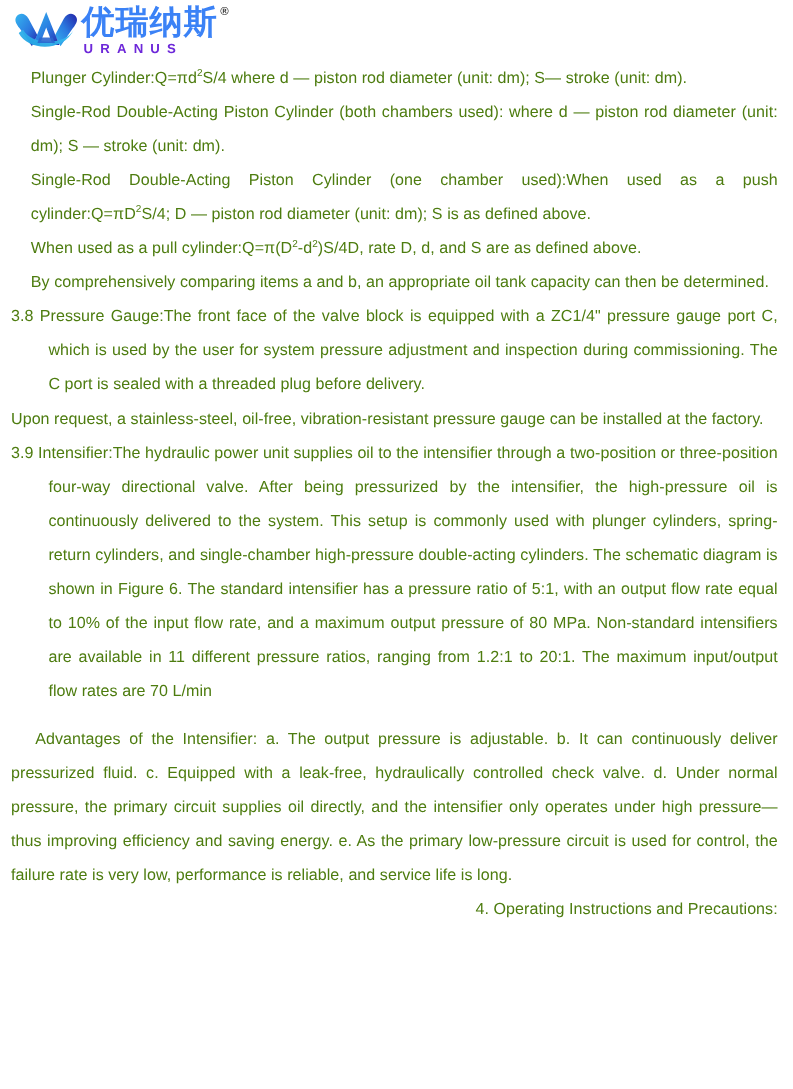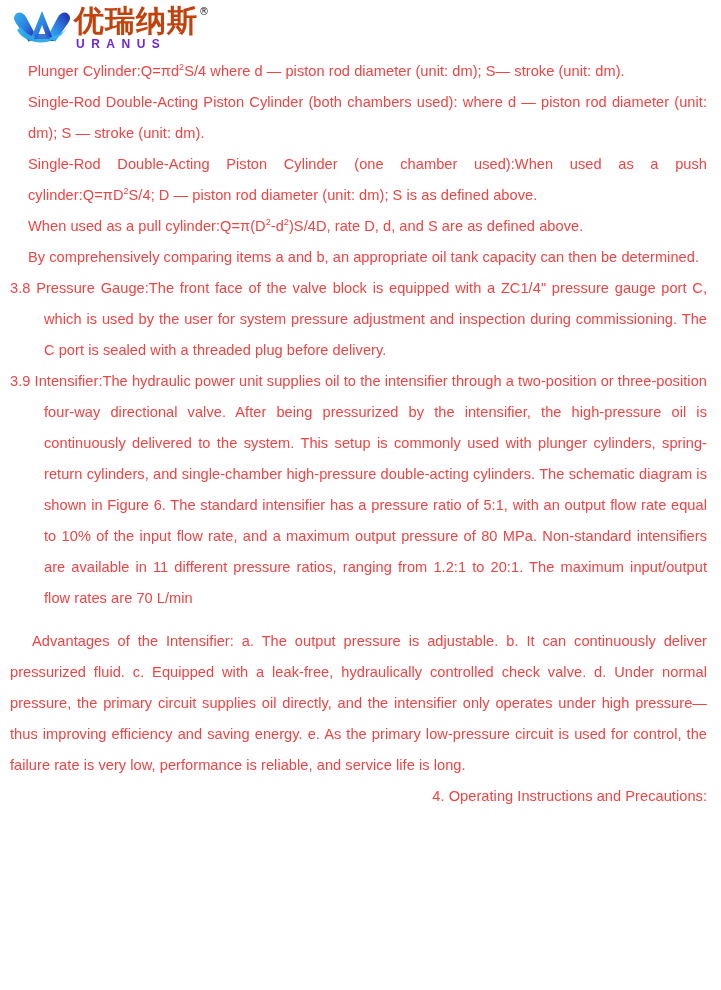--- a/index.html
+++ b/index.html
@@ -46,21 +46,21 @@
   .logo-cn-row {
     display: flex;
     align-items: flex-start;
     line-height: 1;
   }
   .logo-cn {
     font-family: "DejaVu Sans", sans-serif;
     font-size: 30px;
     font-weight: 700;
     letter-spacing: 1px;
-    color: #c2410c;
+    color: #3b82f6;
     line-height: 1;
   }
   .logo-reg {
     font-family: "DejaVu Sans", sans-serif;
     font-size: 10px;
     line-height: 1;
     margin-left: 1px;
     margin-top: 1px;
     color: #111111;
   }
@@ -78,21 +78,21 @@
   
   .doc-body {
     padding: 0 14px 0 10px;
   }
   p.para {
     margin: 0 0 0 0;
     font-size: 14.6px;
     line-height: 31px;
     text-align: justify;
     text-justify: inter-word;
-    color: #ef4444;
+    color: #4d7c0f;
     letter-spacing: 0.05px;
   }
   p.para:last-child {
     text-align: right;
   }
   
   p.indent-1 {
     padding-left: 18px;
   }
   
@@ -168,20 +168,21 @@
 
     <p class="para indent-1"><span>Single-Rod Double-Acting Piston Cylinder (one chamber used):When used as a push cylinder:Q=πD</span><sup>2</sup><span>S/4; D — piston rod diameter (unit: dm); S is as defined above.</span></p>
 
     <p class="para indent-1"><span>When used as a pull cylinder:Q=π(D</span><sup>2</sup><span>-d</span><sup>2</sup><span>)S/4D, rate D, d, and S are as defined above.</span></p>
 
 
     <p class="para indent-1">By comprehensively comparing items a and b, an appropriate oil tank capacity can then be determined.</p>
 
     <p class="para hang">3.8 Pressure Gauge:The front face of the valve block is equipped with a ZC1/4" pressure gauge port C, which is used by the user for system pressure adjustment and inspection during commissioning. The C port is sealed with a threaded plug before delivery.</p>
 
+    <p class="para flush">Upon request, a stainless-steel, oil-free, vibration-resistant pressure gauge can be installed at the factory.</p>
 
     <p class="para hang">3.9 Intensifier:The hydraulic power unit supplies oil to the intensifier through a two-position or three-position four-way directional valve. After being pressurized by the intensifier, the high-pressure oil is continuously delivered to the system. This setup is commonly used with plunger cylinders, spring-return cylinders, and single-chamber high-pressure double-acting cylinders. The schematic diagram is shown in Figure 6. The standard intensifier has a pressure ratio of 5:1, with an output flow rate equal to 10% of the input flow rate, and a maximum output pressure of 80 MPa. Non-standard intensifiers are available in 11 different pressure ratios, ranging from 1.2:1 to 20:1. The maximum input/output flow rates are 70 L/min</p>
 
     <p class="para firstline">Advantages of the Intensifier: a. The output pressure is adjustable. b. It can continuously deliver pressurized fluid. c. Equipped with a leak-free, hydraulically controlled check valve. d. Under normal pressure, the primary circuit supplies oil directly, and the intensifier only operates under high pressure—thus improving efficiency and saving energy. e. As the primary low-pressure circuit is used for control, the failure rate is very low, performance is reliable, and service life is long.</p>
 
     <p class="para flush">4. Operating Instructions and Precautions:</p>
 
   </div>
 </div>
 

